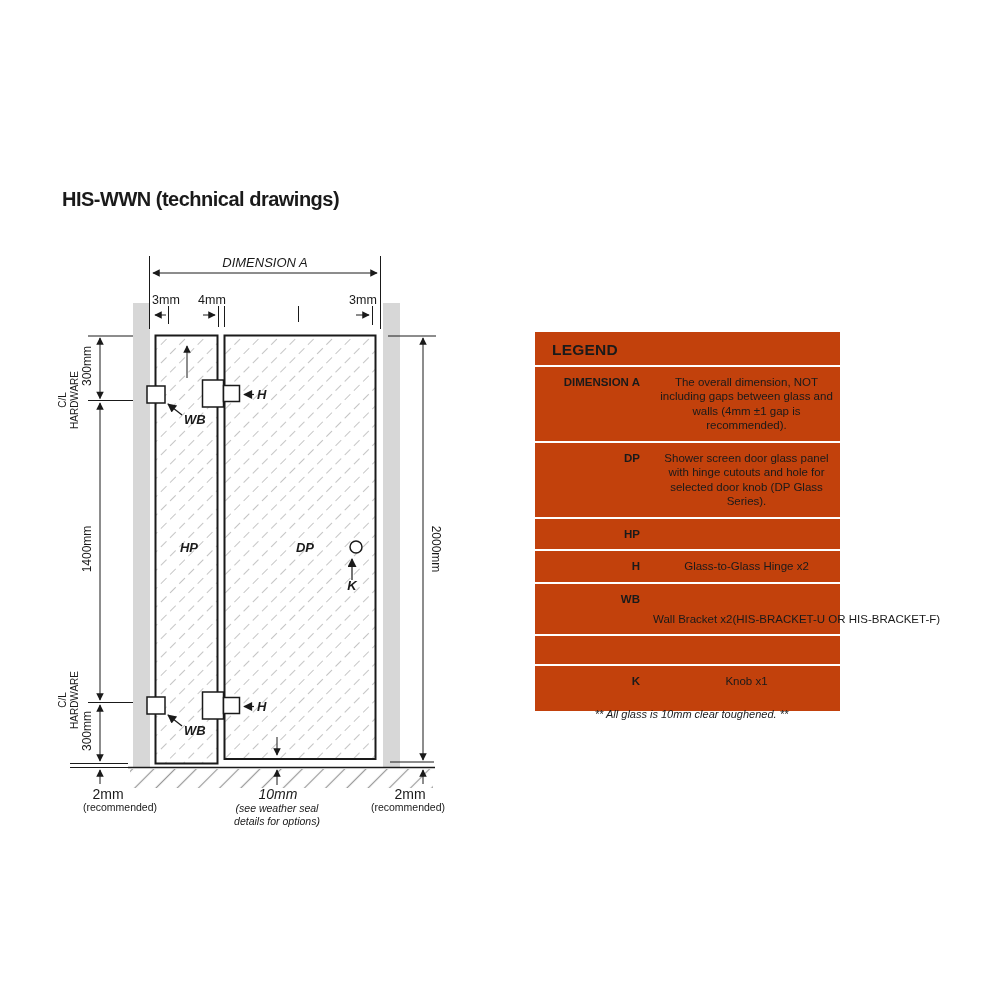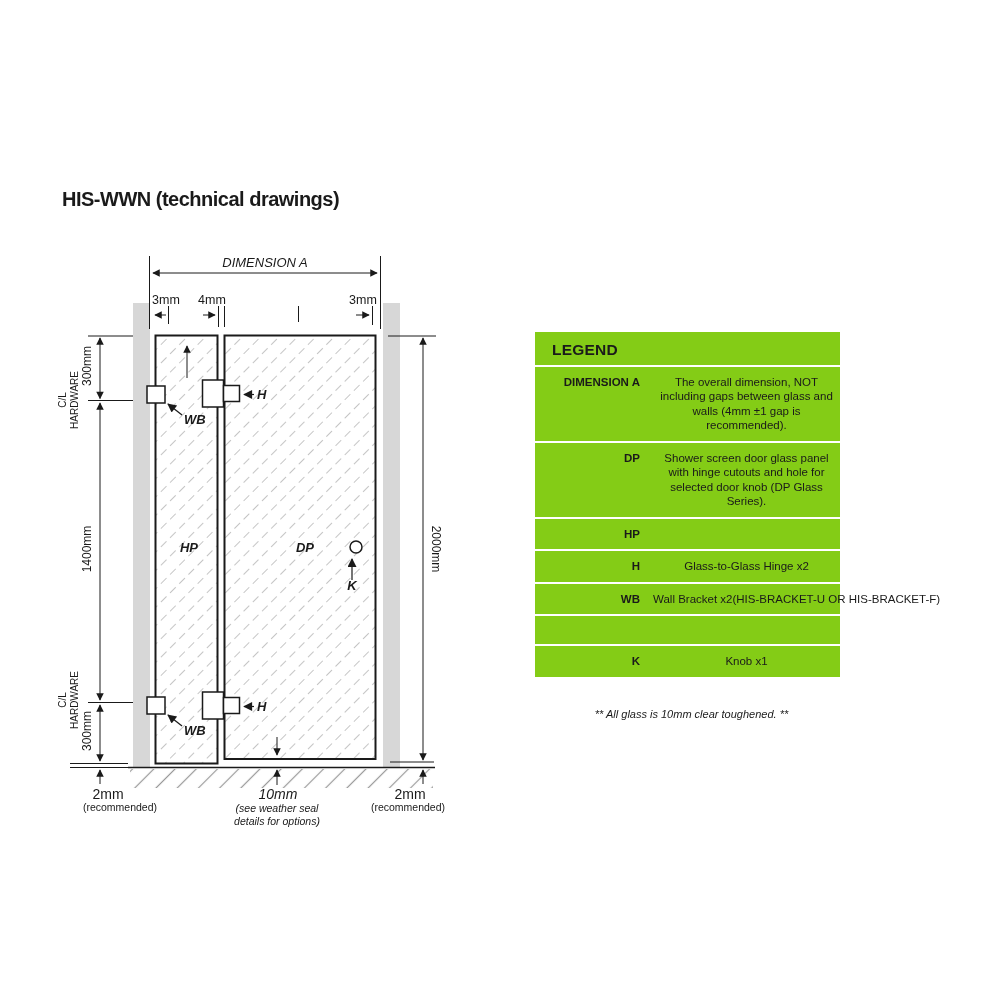--- a/index.html
+++ b/index.html
@@ -10,28 +10,28 @@
   .drawing-svg{position:absolute;left:40px;top:240px;width:420px;height:600px;}
   .drawing-svg text{font-family:"Liberation Sans",sans-serif;fill:#1a1a1a;}
   .dimtext{font-size:12px;}
   .smalldim{font-size:10px;}
   .gaptext{font-size:12.5px;}
   .bigdim{font-size:14px;}
   .notetext{font-size:10.5px;}
   .parttext{font-size:13px;font-weight:bold;font-style:italic;}
   .dima-text{font-size:13px;font-style:italic;}
 
-  .legend{position:absolute;left:535px;top:332px;width:305px;background:#84cc16;
-      font-size:11.5px;line-height:14.5px;}
+  .legend{position:absolute;left:535px;top:332px;width:305px;background:#c2410c;
+      font-size:11.5px;line-height:14.5px;padding-bottom:14px;}
   .legend-header{padding:11px 0 7px 17px;font-size:15.5px;font-weight:bold;letter-spacing:0.2px;}
   .legend-row{display:flex;border-top:2px solid #fff;padding:8px 0;}
   .legend-row.empty{min-height:12px;}
   .legend-label{width:105px;text-align:right;padding-right:13px;font-weight:bold;flex:none;}
   .legend-desc{width:187px;flex:none;text-align:center;}
-  .legend-desc.nowrap{white-space:nowrap;overflow:visible;}
+  .legend-desc.nowrap{white-space:nowrap;overflow:visible;margin-top:20px;}
   .legend-footnote{position:absolute;left:535px;top:708px;width:313px;text-align:center;
       font-size:11px;font-style:italic;}
 </style>
 </head>
 <body>
 
 <div class="page-title">HIS-WWN (technical drawings)</div>
 
 <svg class="drawing-svg" viewBox="40 240 420 600" xmlns="http://www.w3.org/2000/svg">
   <defs>

